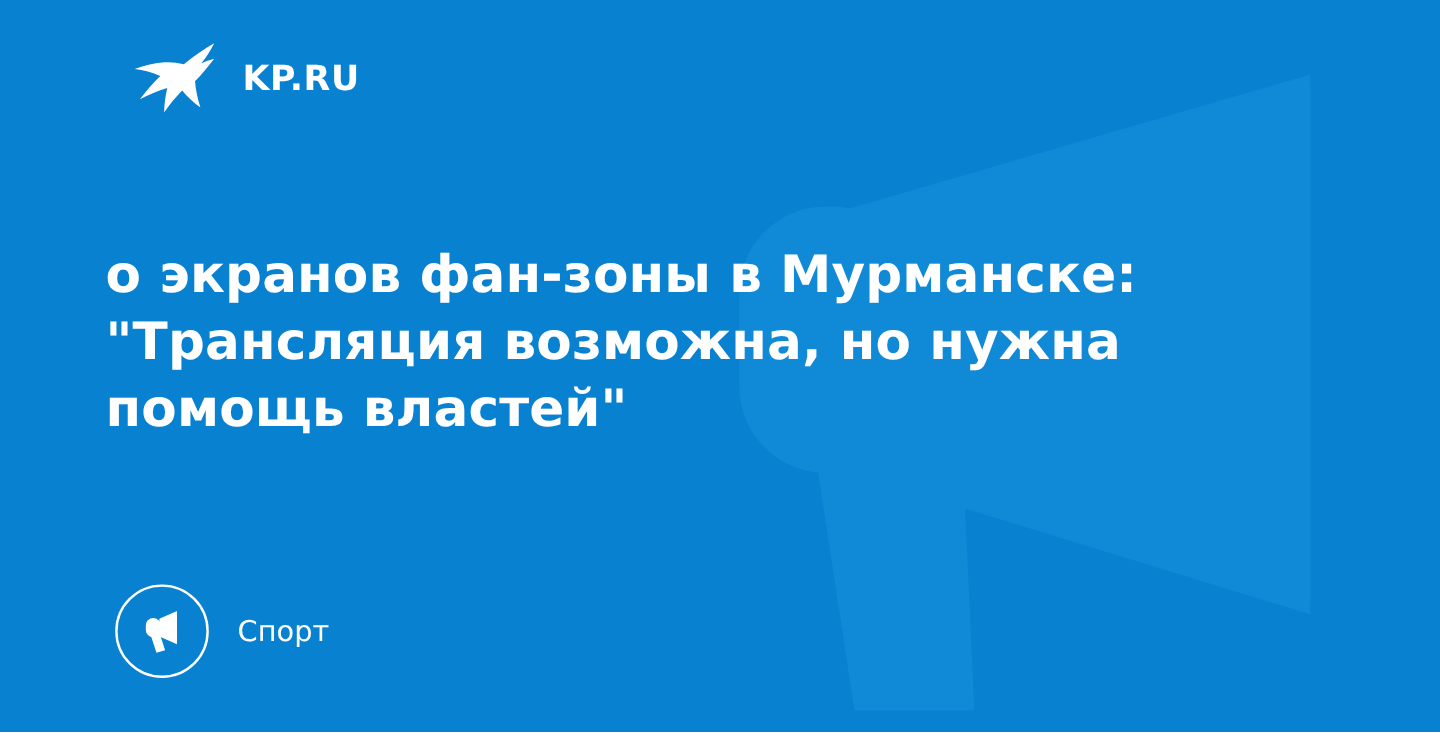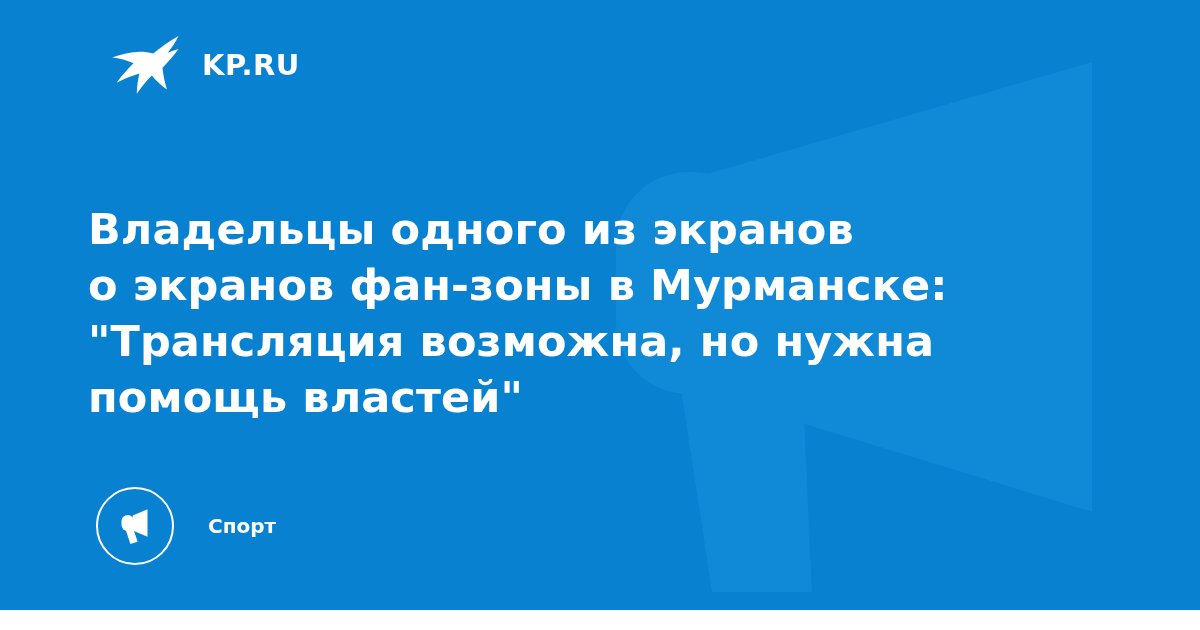--- a/index.html
+++ b/index.html
@@ -89,24 +89,24 @@
     box-sizing: border-box;
     display: flex;
     align-items: center;
     justify-content: center;
     flex: 0 0 auto;
   }
   #category-badge svg {
     display: block;
   }
   #category-label {
-    margin-left: 34px;
+    margin-left: 24px;
     color: #ffffff;
-    font-size: 20px;
-    font-weight: 700;
+    font-size: 24px;
+    font-weight: 400;
     line-height: 1;
     white-space: nowrap;
   }
 </style>
 </head>
 <body>
 
 <div id="card">
 
   <svg id="watermark" viewBox="0 0 1200 630" preserveAspectRatio="none" aria-hidden="true">
@@ -133,21 +133,20 @@
         C52.2 46.7 57.3 51.5 63.0 55.6
         C60.7 48.5 59.2 41.2 58.5 33.8
         C64.2 27.9 69.6 21.6 74.5 15.0
         C70.8 16.0 67.2 17.3 63.7 18.8
         C67.9 13.6 71.6 8.0 74.5 2.0 Z"></path>
     </svg>
     <span id="brand-name">KP.RU</span>
   </div>
 
   <h1 id="headline">
-    <span class="hl-line">Владельцы одного из экранов</span>
     <span class="hl-line">о экранов фан-зоны в Мурманске:</span>
     <span class="hl-line">"Трансляция возможна, но нужна</span>
     <span class="hl-line">помощь властей"</span>
   </h1>
 
   <div id="category">
     <span id="category-badge">
       <svg width="44" height="40" viewBox="0 0 44 40" aria-hidden="true">
         <path fill="#ffffff" d="M34.5 3.2 L34.5 30.8 L19.8 24.4 L19.8 9.6 Z"></path>
         <rect fill="#ffffff" x="8.5" y="9.0" width="12.5" height="16.0" rx="6.2" ry="6.2"></rect>

